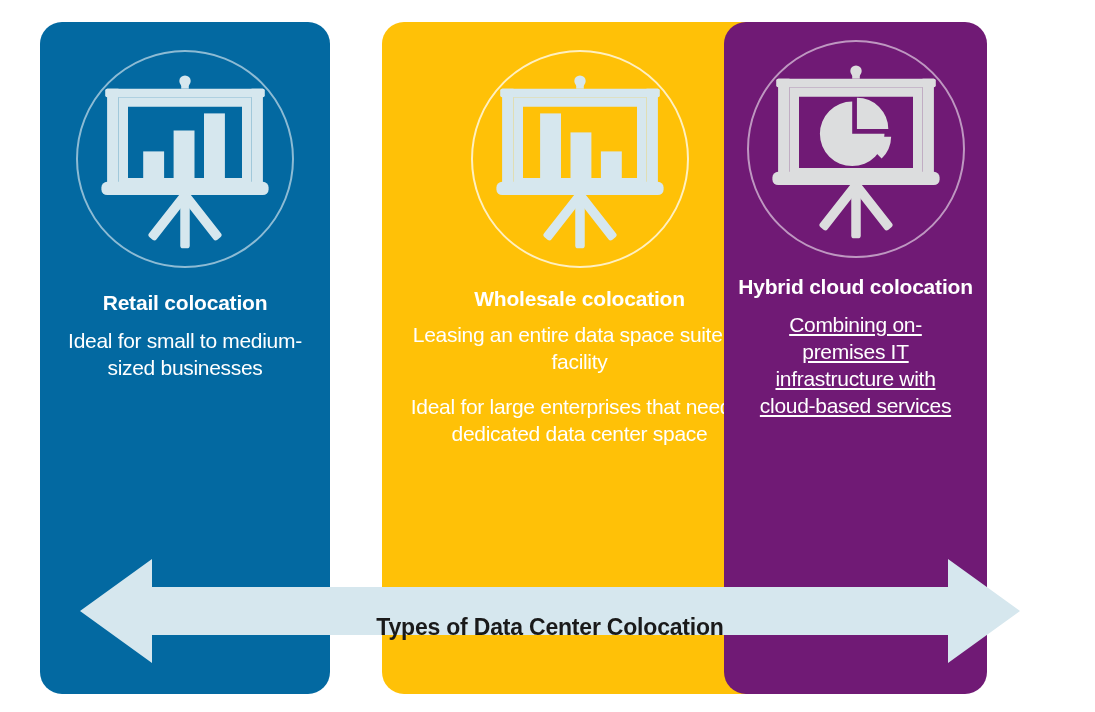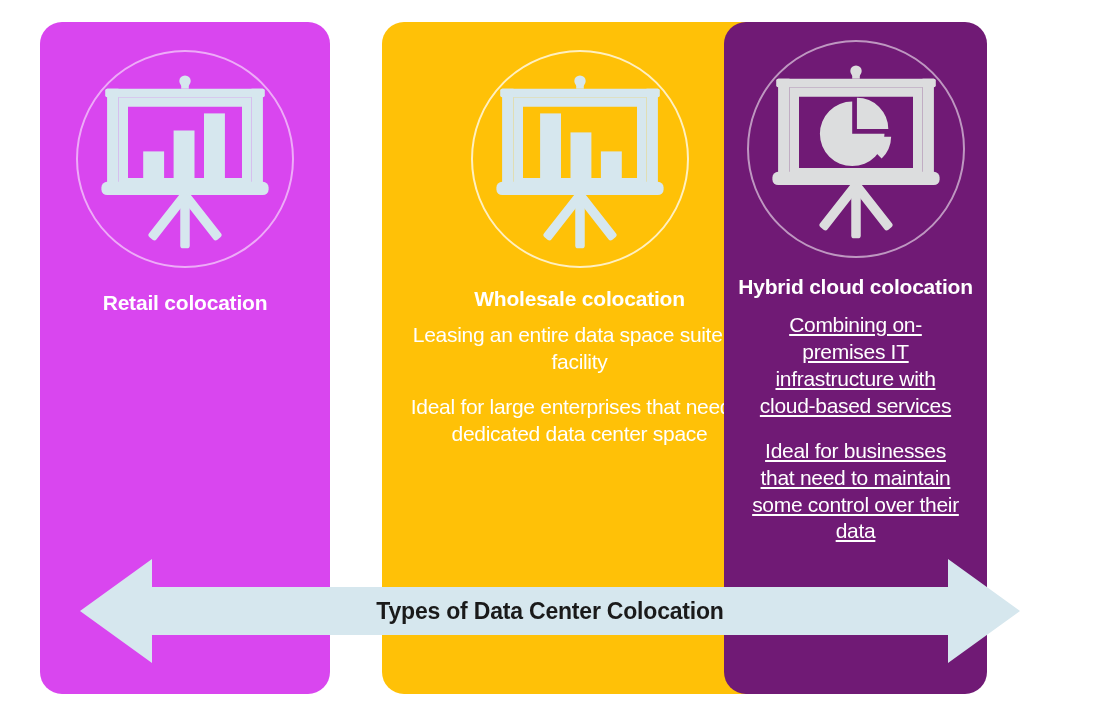--- a/index.html
+++ b/index.html
@@ -27,21 +27,21 @@
     height: 672px;
     border-radius: 22px;
     box-sizing: border-box;
     display: flex;
     flex-direction: column;
     align-items: center;
   }
   #panel-retail {
     left: 40px;
     width: 290px;
-    background: #d946ef;
+    background: #0369a1;
   }
   #panel-wholesale {
     left: 382px;
     width: 395px;
     background: #FFC107;
   }
   #panel-hybrid {
     left: 724px;
     width: 263px;
     background: #701a75;
@@ -121,21 +121,21 @@
     z-index: 5;
   }
   #arrow-banner svg {
     display: block;
     width: 940px;
     height: 108px;
   }
   #arrow-label {
     position: absolute;
     left: 0;
-    top: 0;
+    top: 16px;
     width: 940px;
     height: 108px;
     display: flex;
     align-items: center;
     justify-content: center;
     font-size: 23px;
     font-weight: bold;
     color: #1a1a1a;
     letter-spacing: -0.2px;
   }
@@ -171,20 +171,21 @@
 
           <rect x="56" y="92" width="22" height="28"></rect>
           <rect x="88" y="70" width="22" height="50"></rect>
           <rect x="120" y="52" width="22" height="68"></rect>
         </g>
       </svg>
     </div>
 
     <div class="texts">
       <div class="panel-heading">Retail colocation</div>
+      <p class="panel-para">Ideal for small to medium-sized businesses</p>
     </div>
   </div>
 
   <div class="panel" id="panel-wholesale">
 
     <div class="icon-wrap">
       <div class="icon-ring"></div>
       <svg class="board-icon" viewBox="0 0 200 200">
         <g fill="#D6E7EE">
           <path d="M96 16 h8 v10 h-8 z"></path>
@@ -233,21 +234,20 @@
 
           <path d="M101 46 L101 79 L134 79 A33 33 0 0 0 101 46 Z"></path>
           <path d="M104 87 L137 87 A33 33 0 0 1 127 110 Z"></path>
         </g>
       </svg>
     </div>
 
     <div class="texts">
       <div class="panel-heading">Hybrid cloud colocation</div>
       <p class="panel-para">Combining on-premises IT infrastructure with cloud-based services</p>
-      <p class="panel-para">Ideal for businesses that need to maintain some control over their data</p>
     </div>
   </div>
 
   <div id="arrow-banner">
     <svg viewBox="0 0 940 108">
       <polygon points="0,54 72,2 72,30 868,30 868,2 940,54 868,106 868,78 72,78 72,106" fill="#D6E7EE"></polygon>
     </svg>
     <div id="arrow-label">Types of Data Center Colocation</div>
   </div>
 

